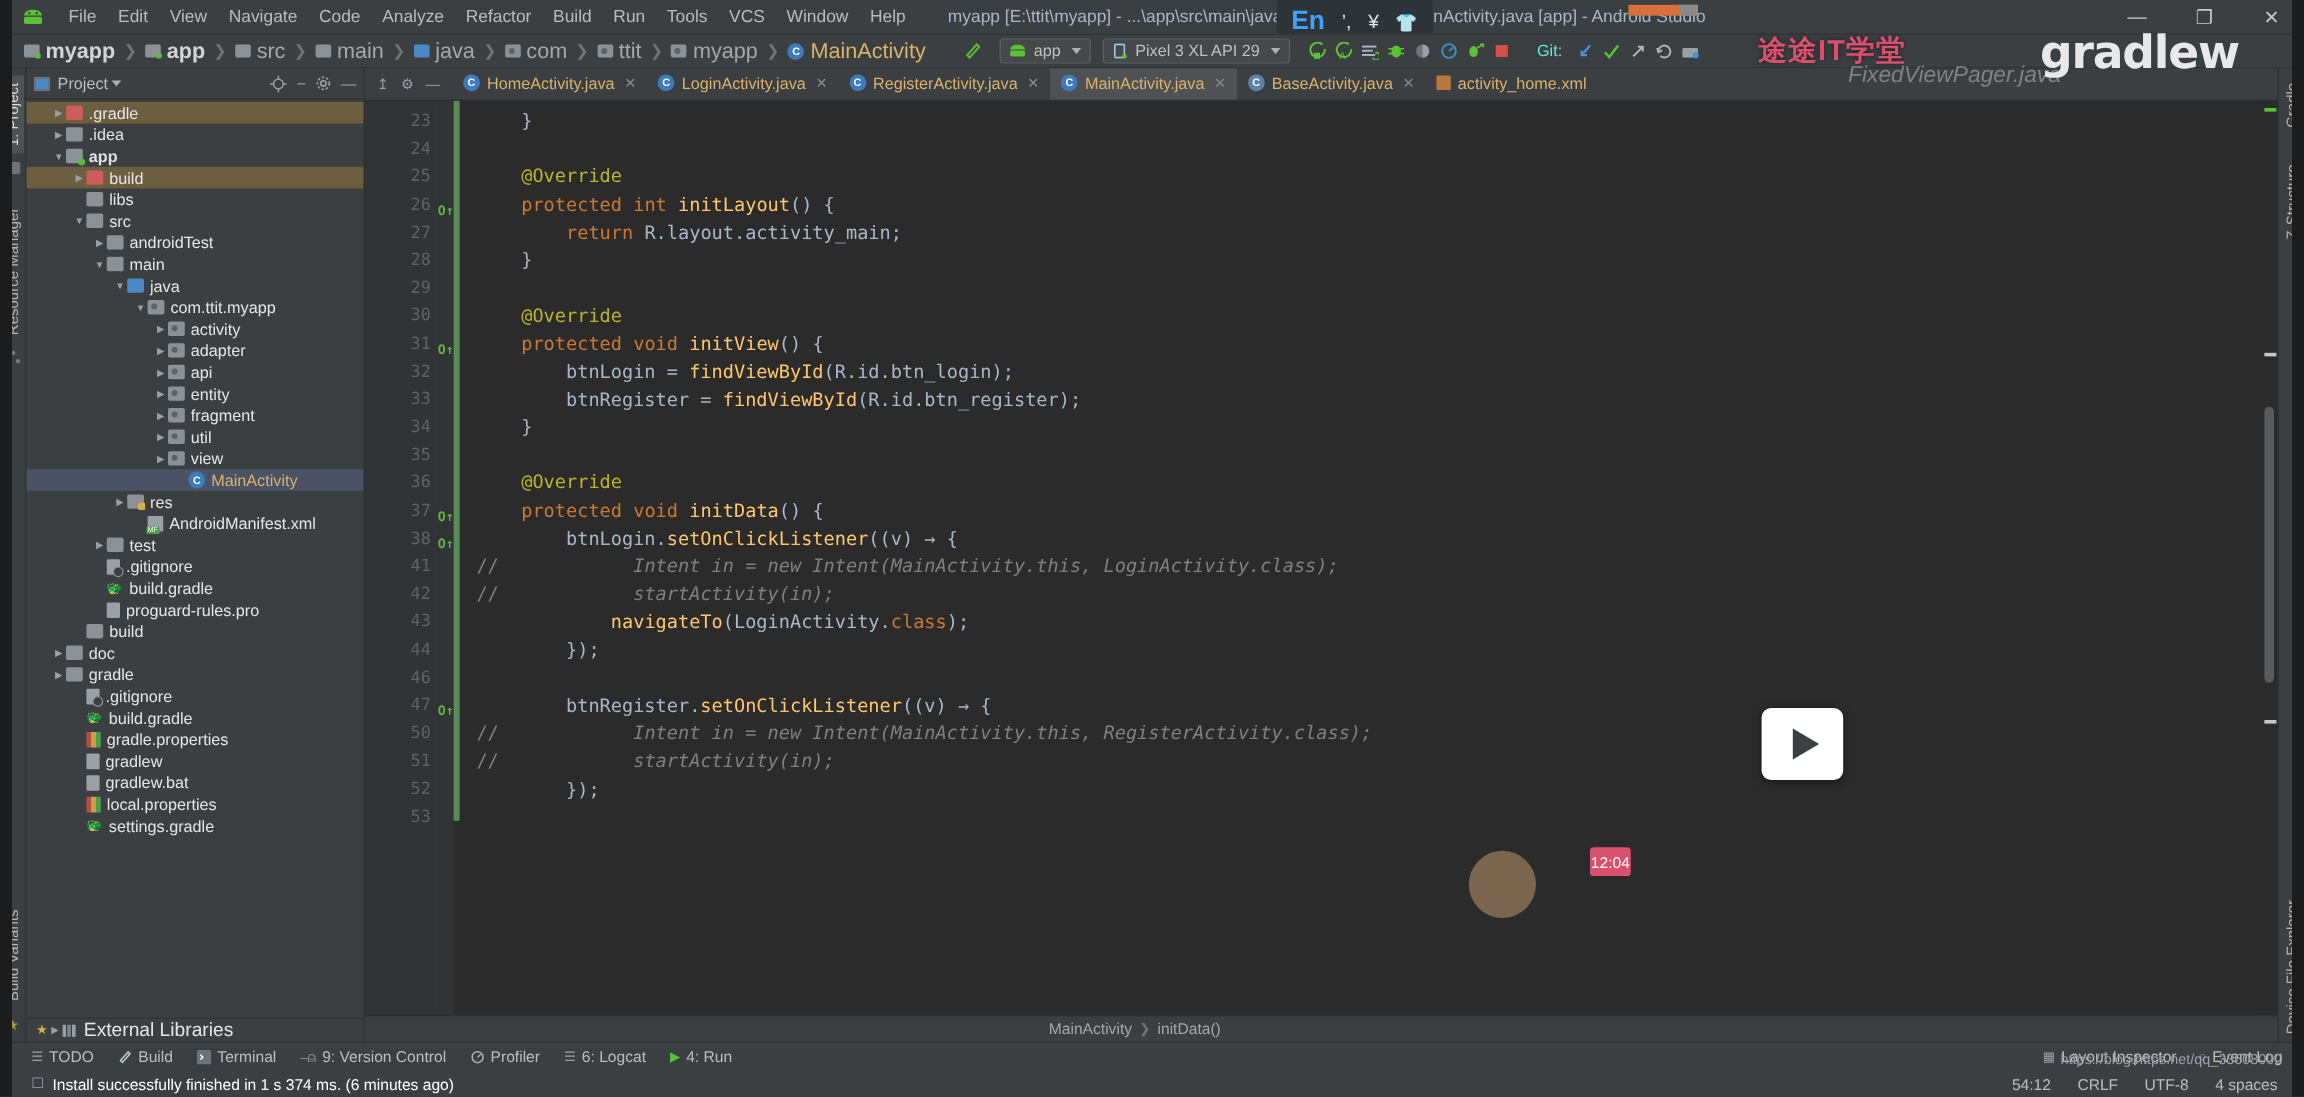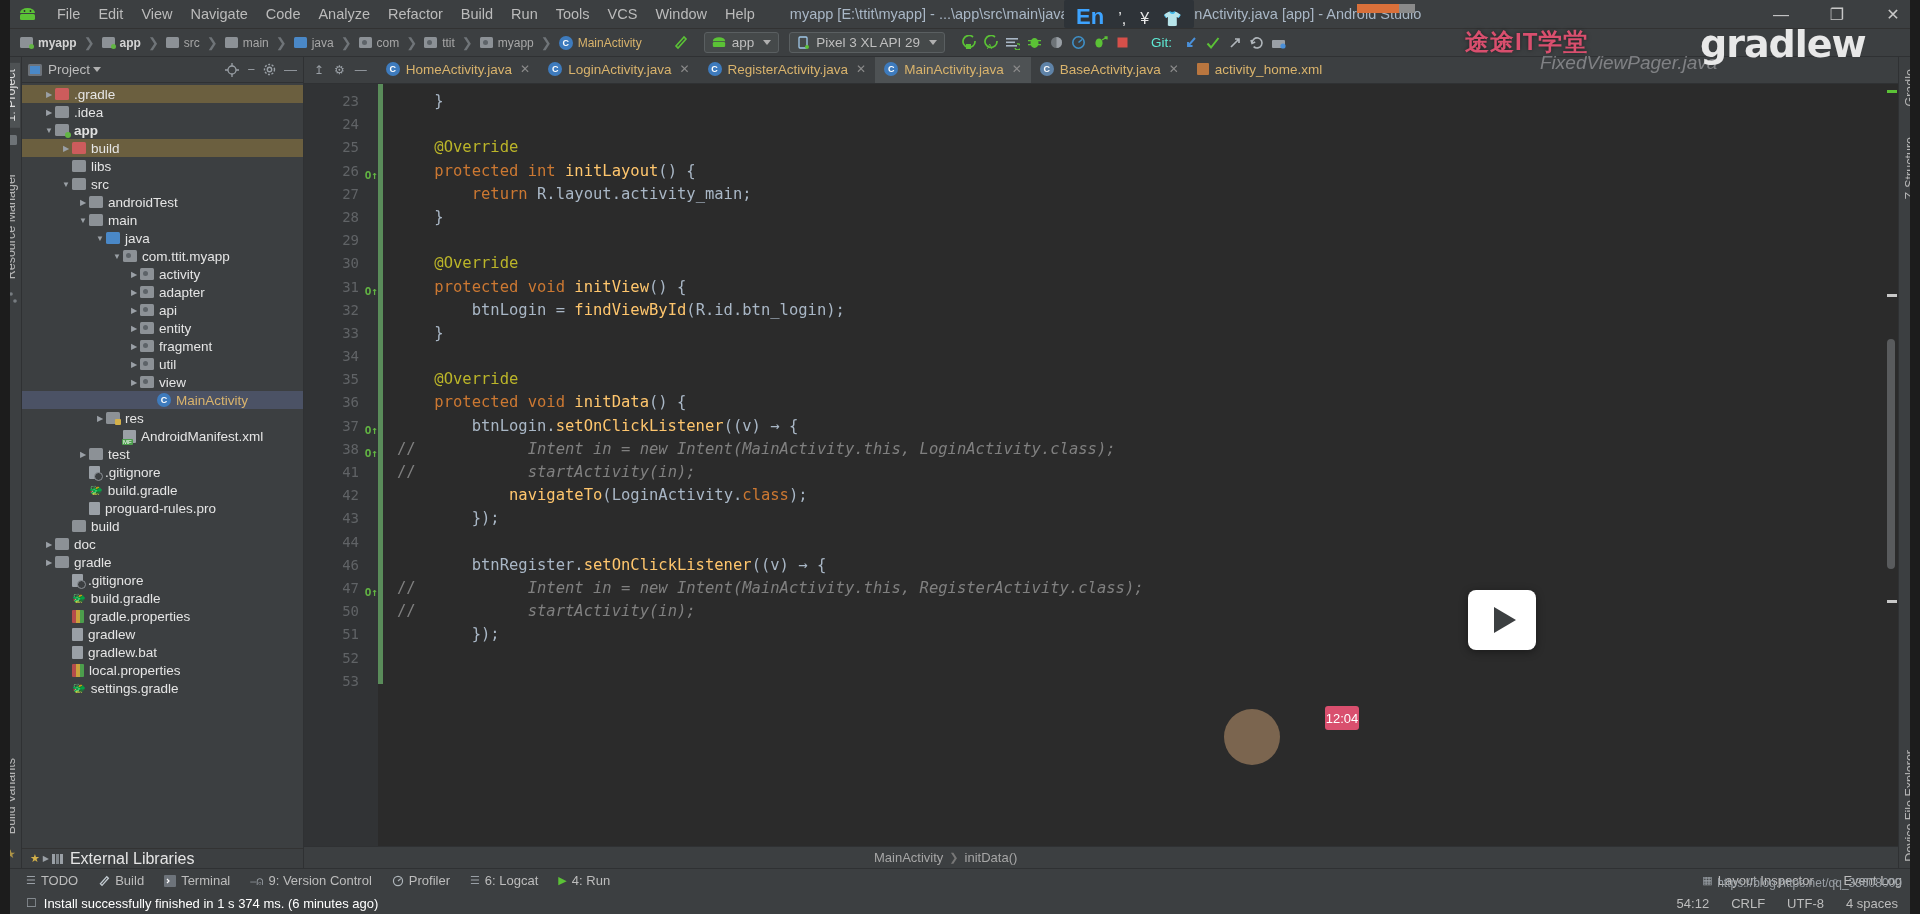--- a/index.html
+++ b/index.html
@@ -68,21 +68,21 @@
     background: #8a8a8a;
   }
 
   
   .navbar {
     height: 28px; background: #3c3f41; display: flex; align-items: center;
     position: relative; flex: 0 0 28px; border-bottom: 1px solid #2f3133;
   }
   .crumbs { display: flex; align-items: center; margin-left: 18px; gap: 2px; }
   .crumb { display: flex; align-items: center; gap: 5px; padding: 0 2px; cursor: default; }
-  .crumb-label { color: #a7a7a7; font-size: 12px; }
+  .crumb-label { color: #a7a7a7; font-size: 18px; }
   .crumb.bold .crumb-label { color: #d4d4d4; font-weight: bold; }
   .crumb.cls .crumb-label { color: #d9b36c; }
   .sep { color: #6f7478; font-size: 13px; margin: 0 3px; }
   .fld { width: 13px; height: 11px; border-radius: 1.5px; background: #8c9196; position: relative; }
   .fld.blue { background: #4a88c7; }
   .fld.pkg::after { content:""; position:absolute; left:3px; top:3px; width:5px;height:5px;background:#5d6368;border-radius:50%;}
   .fld.dot::after { content:""; position:absolute; right:-1px; bottom:-1px; width:5px;height:5px;background:#62b543;border-radius:50%;}
   .cicon { width: 14px; height: 14px; border-radius: 50%; background: #3e7bbd; color:#fff;
            font-size: 9px; display:flex;align-items:center;justify-content:center; font-weight:bold;}
 
@@ -847,20 +847,21 @@
             <div class="cline">    }</div>
             <div class="cline">&nbsp;</div>
             <div class="cline">    <span class="ann">@Override</span></div>
             <div class="cline">    <span class="kw">protected</span> <span class="kw">int</span> <span class="fn">initLayout</span>() {</div>
             <div class="cline">        <span class="kw">return</span> R.layout.activity_main;</div>
             <div class="cline">    }</div>
             <div class="cline">&nbsp;</div>
             <div class="cline">    <span class="ann">@Override</span></div>
             <div class="cline">    <span class="kw">protected</span> <span class="kw">void</span> <span class="fn">initView</span>() {</div>
             <div class="cline">        btnLogin = <span class="fn">findViewById</span>(R.id.btn_login);</div>
+            <div class="cline">        btnRegister = <span class="fn">findViewById</span>(R.id.btn_register);</div>
             <div class="cline">    }</div>
             <div class="cline">&nbsp;</div>
             <div class="cline">    <span class="ann">@Override</span></div>
             <div class="cline">    <span class="kw">protected</span> <span class="kw">void</span> <span class="fn">initData</span>() {</div>
             <div class="cline">        btnLogin.<span class="fn">setOnClickListener</span>((v) → {</div>
             <div class="cline"><span class="cmtm">//</span>            <span class="cmt">Intent in = new Intent(MainActivity.this, LoginActivity.class);</span></div>
             <div class="cline"><span class="cmtm">//</span>            <span class="cmt">startActivity(in);</span></div>
             <div class="cline">            <span class="fn">navigateTo</span>(LoginActivity.<span class="kw">class</span>);</div>
             <div class="cline">        });</div>
             <div class="cline">&nbsp;</div>

